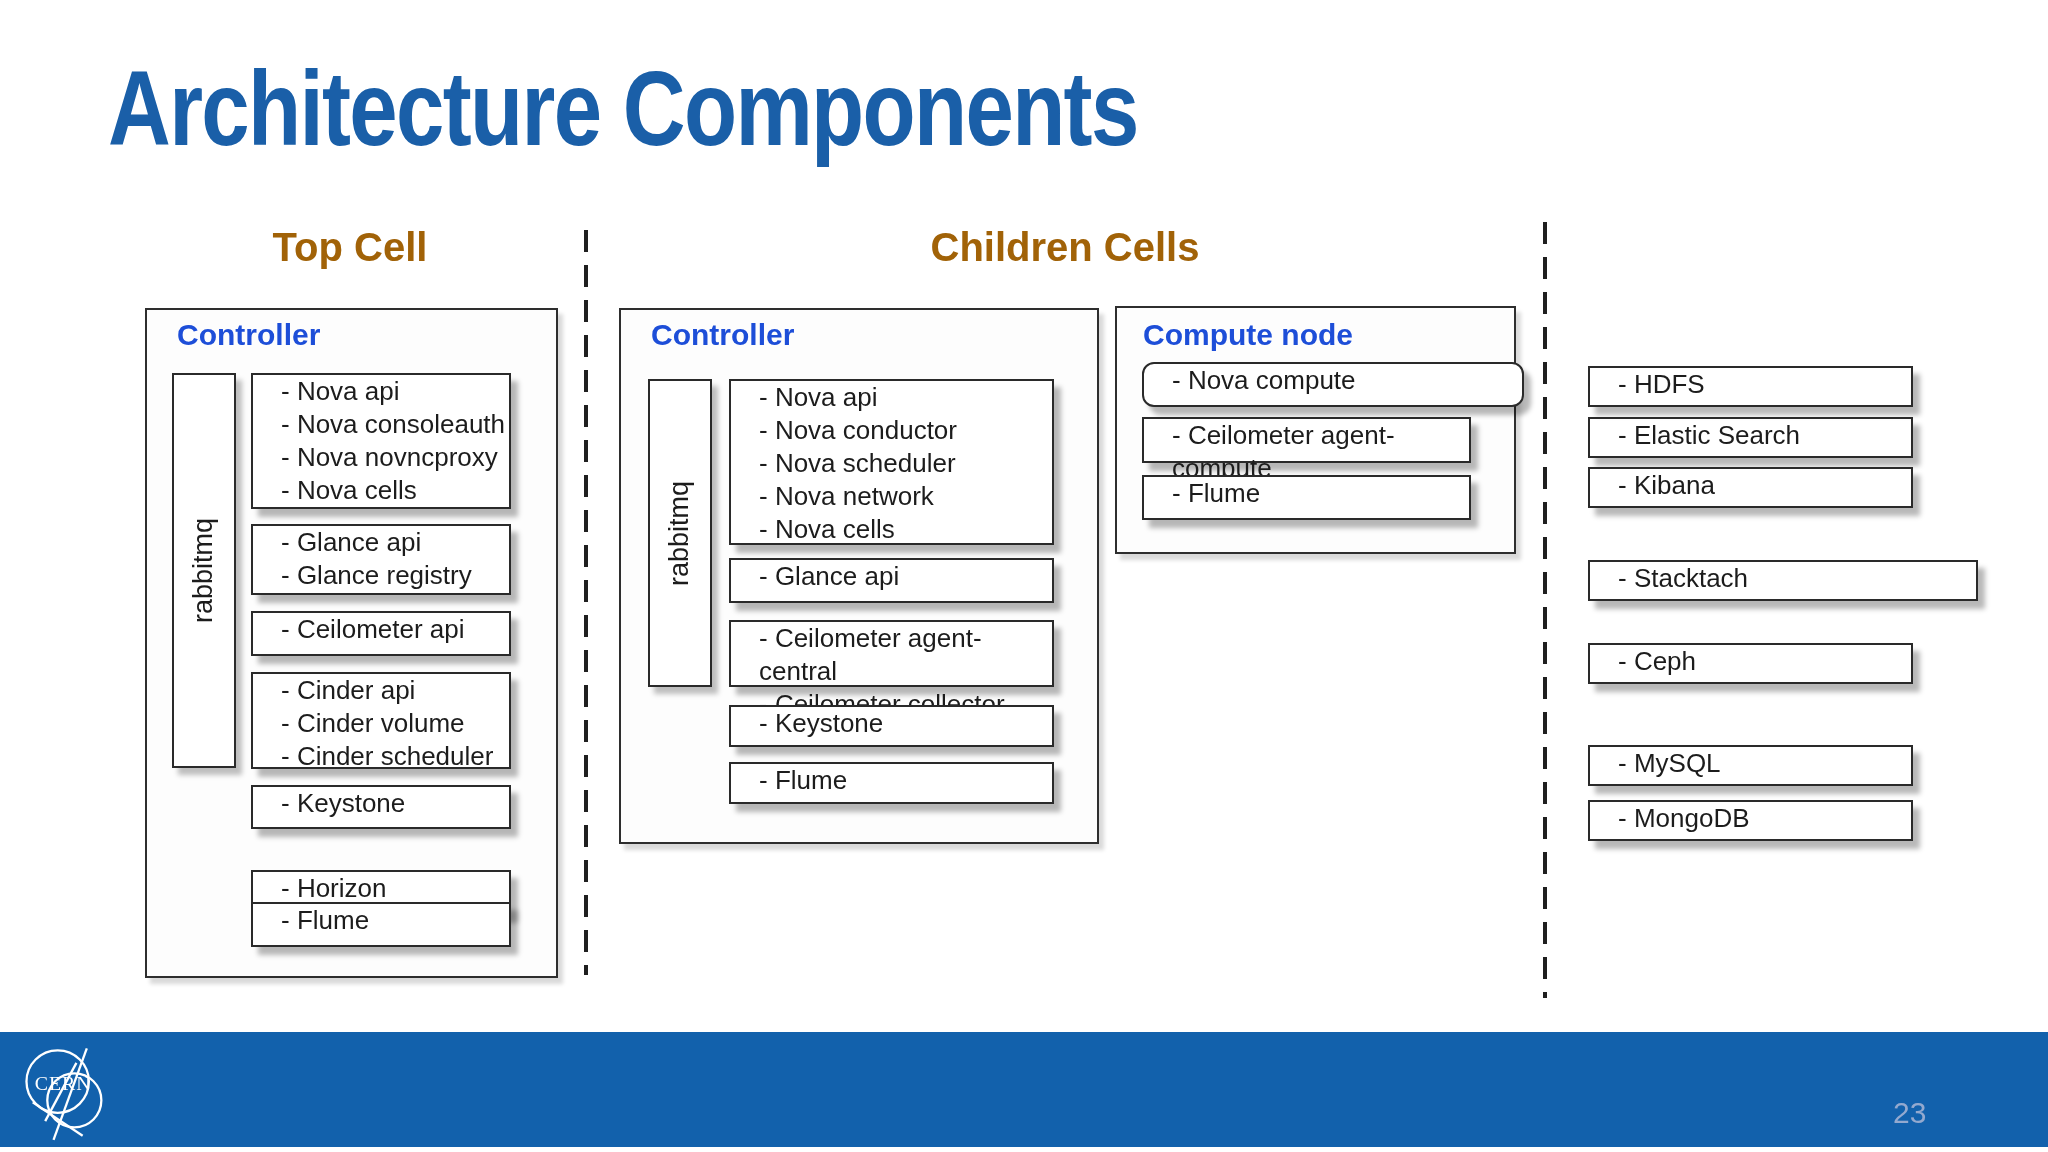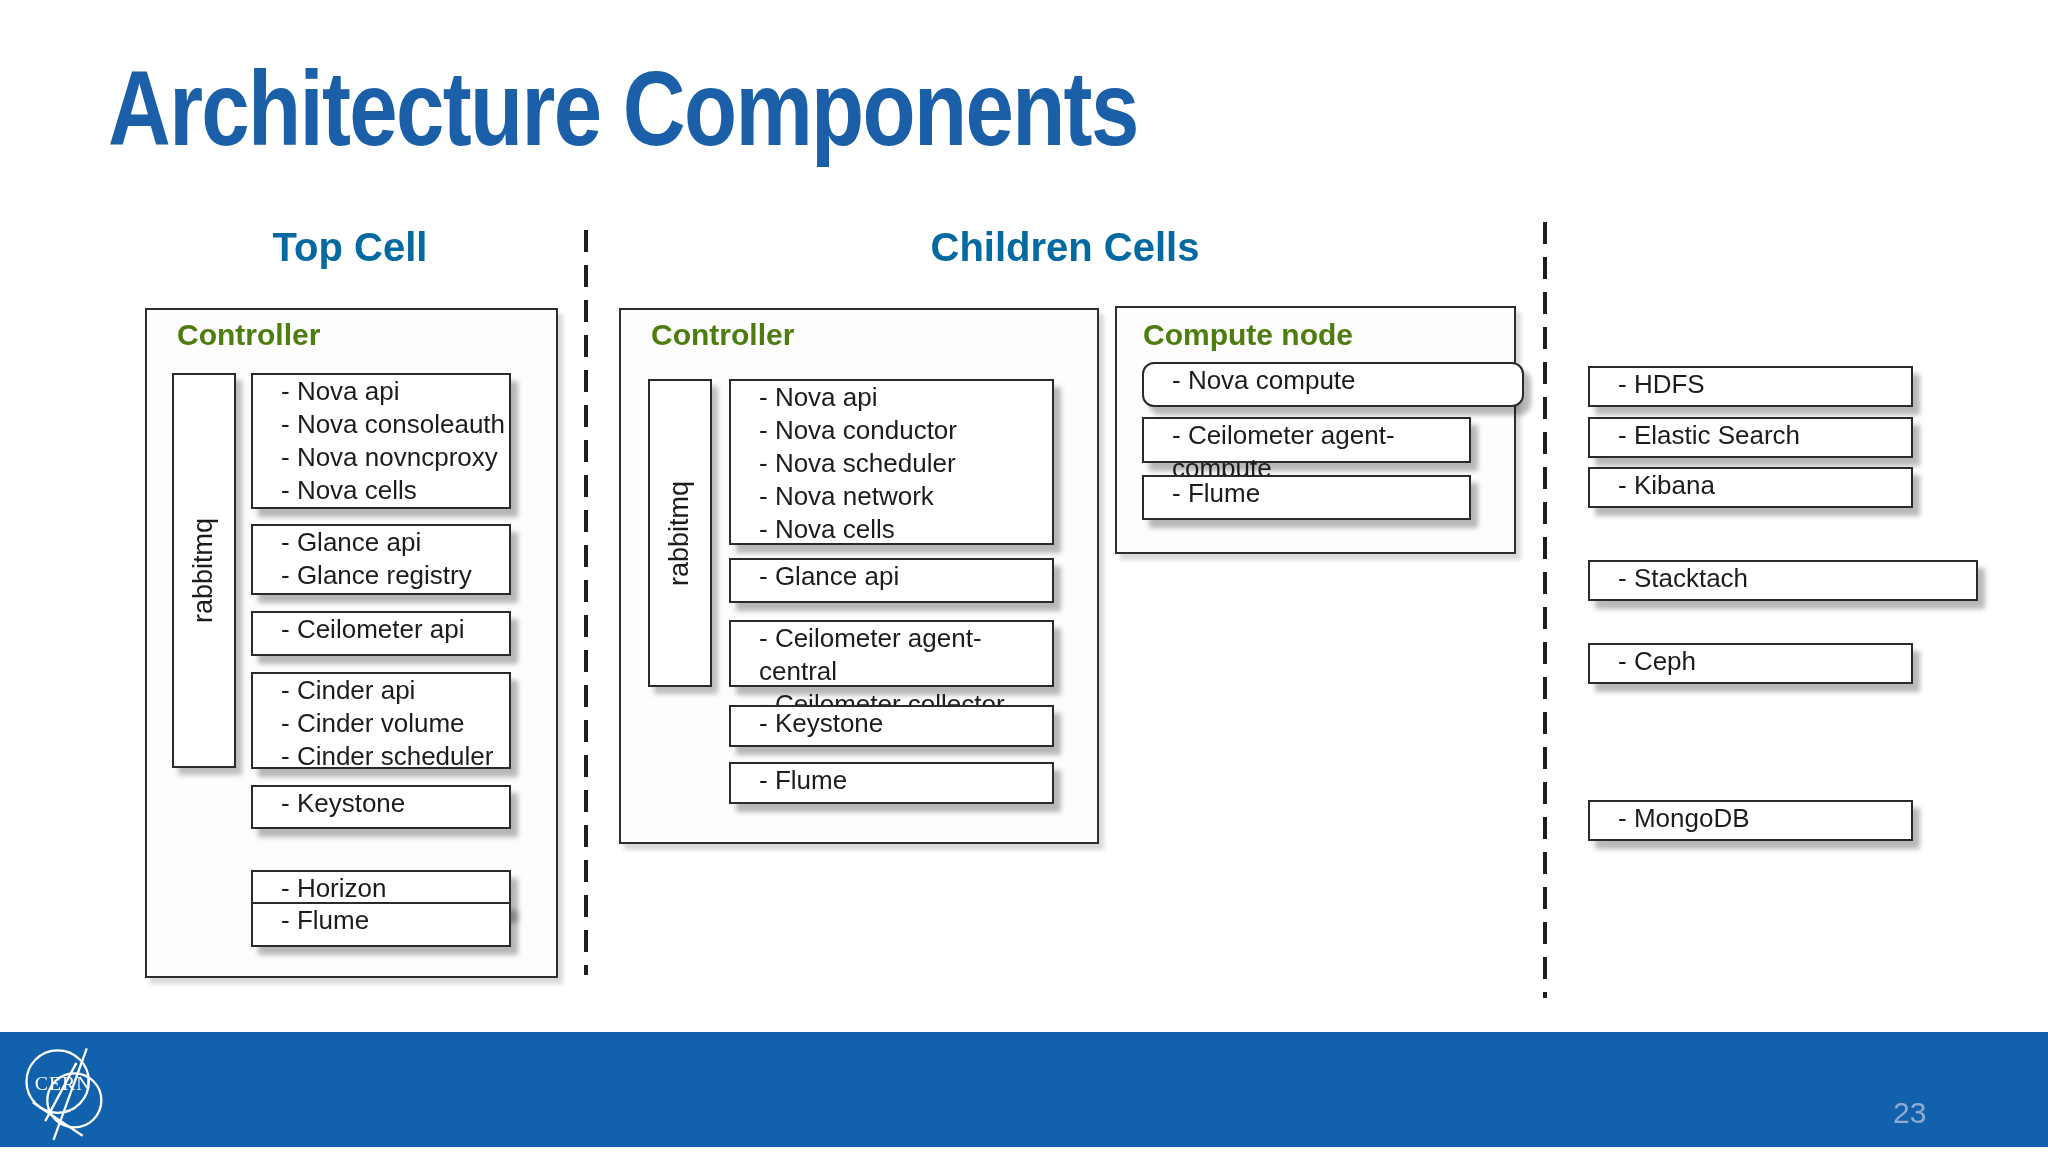--- a/index.html
+++ b/index.html
@@ -4,32 +4,32 @@
 <style>
   html,body{margin:0;padding:0;background:#ffffff;}
   .slide{position:relative;width:2048px;height:1152px;background:#ffffff;overflow:hidden;
          font-family:"Liberation Sans","DejaVu Sans",sans-serif;color:#1c1c1c;}
 
   .title{position:absolute;left:108px;top:48px;font-size:106px;font-weight:bold;
          color:#1a5fa8;letter-spacing:-2px;white-space:nowrap;
          transform:scaleX(.82);transform-origin:left top;}
 
   .section-heading{position:absolute;top:225px;font-size:40px;font-weight:bold;
-         text-align:center;color:#0369a1;}
+         text-align:center;color:#a16207;}
   .heading-top-cell{left:145px;width:410px;}
   .heading-children{left:585px;width:960px;}
 
   .vdash{position:absolute;width:4px;
          background:repeating-linear-gradient(to bottom,#1f1f1f 0 22px,transparent 22px 35px);}
   .vdash1{left:584px;top:230px;height:745px;}
   .vdash2{left:1543px;top:222px;height:776px;}
 
   .outer-box{position:absolute;background:#fdfdfd;border:2px solid #2e2e2e;
          box-shadow:5px 6px 4px rgba(0,0,0,0.15);}
-  .outer-label{position:absolute;font-size:30px;font-weight:bold;color:#4d7c0f;}
+  .outer-label{position:absolute;font-size:30px;font-weight:bold;color:#1d4ed8;}
 
   .svc{position:absolute;background:#ffffff;border:2px solid #2a2a2a;
        box-shadow:7px 8px 5px rgba(0,0,0,0.28);
        display:flex;box-sizing:border-box;
        padding-left:28px;font-size:26px;line-height:33px;color:#1c1c1c;}
 
   .queue{position:absolute;background:#ffffff;border:2px solid #2a2a2a;
        box-shadow:6px 7px 5px rgba(0,0,0,0.25);box-sizing:border-box;
        display:flex;align-items:center;justify-content:center;}
   .queue span{transform:rotate(-90deg);white-space:nowrap;font-size:27px;color:#1c1c1c;}
@@ -119,20 +119,23 @@
     </div>
   <div class="svc" style="left:1588px;top:467px;width:325px;height:41px;">
       <span>- Kibana</span>
     </div>
   <div class="svc" style="left:1588px;top:560px;width:390px;height:41px;">
       <span>- Stacktach</span>
     </div>
   <div class="svc" style="left:1588px;top:643px;width:325px;height:41px;">
       <span>- Ceph</span>
     </div>
+  <div class="svc" style="left:1588px;top:745px;width:325px;height:41px;">
+      <span>- MySQL</span>
+    </div>
   <div class="svc" style="left:1588px;top:800px;width:325px;height:41px;">
       <span>- MongoDB</span>
     </div>
 
   <div class="footer"></div>
   <svg class="cern-logo" viewBox="0 0 100 100">
     <g fill="none" stroke="#ffffff" stroke-width="2.2">
       <circle cx="42" cy="40" r="30"></circle>
       <circle cx="58" cy="58" r="26"></circle>
       <path d="M70 8 L38 96"></path>

